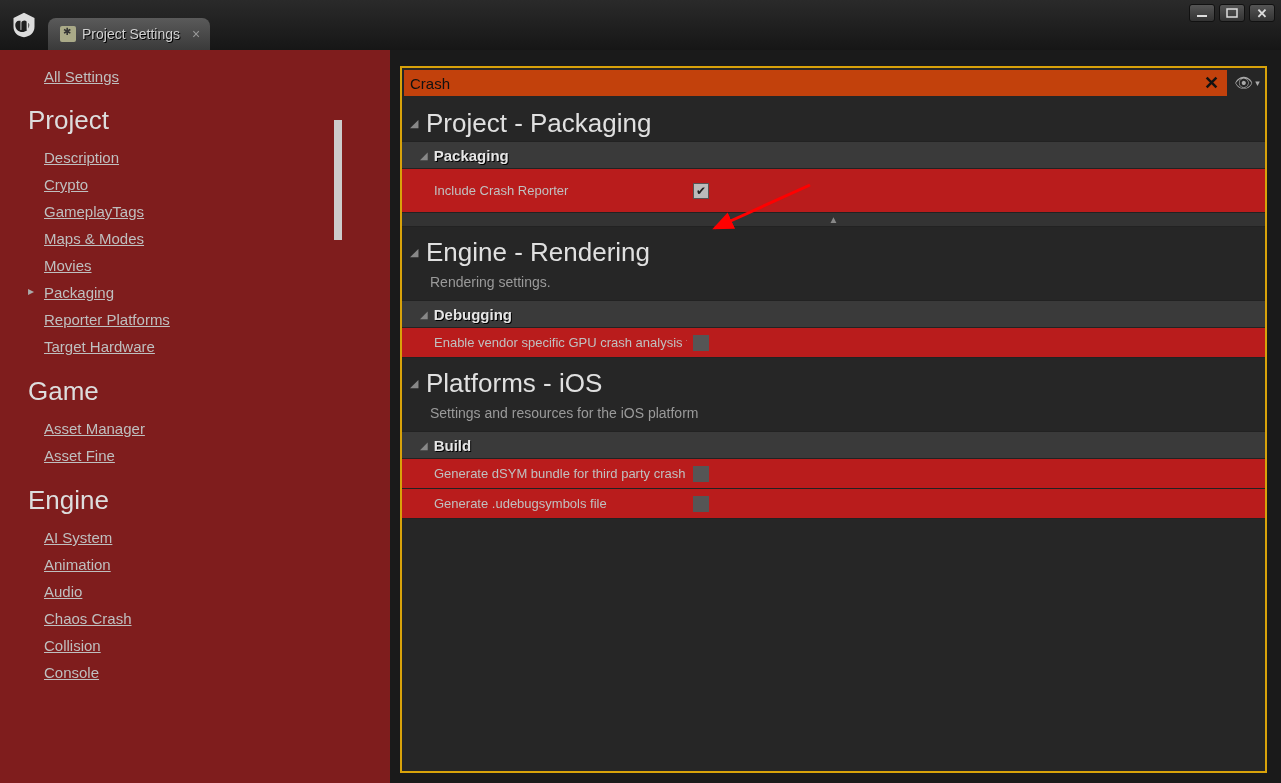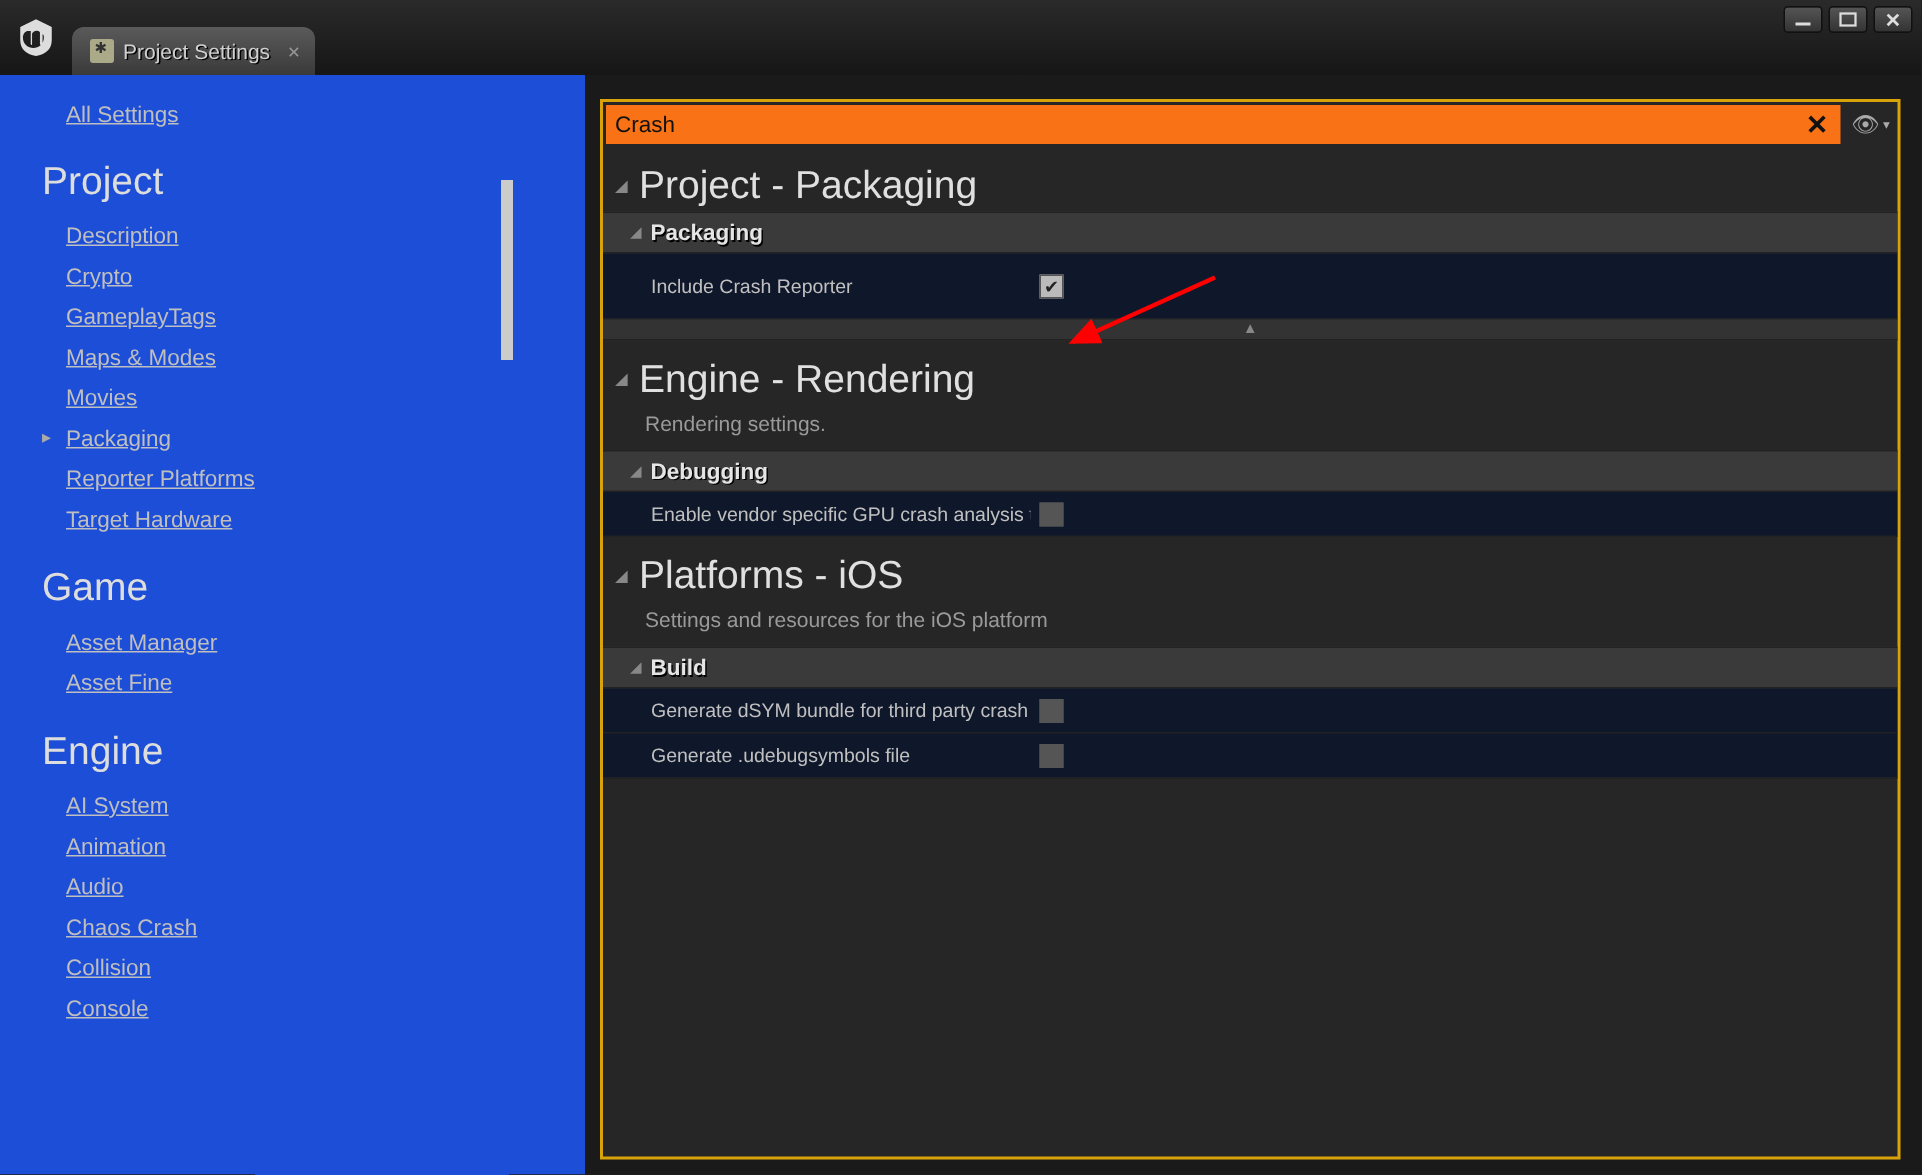--- a/index.html
+++ b/index.html
@@ -12,47 +12,47 @@
 .tab { position: relative; background: linear-gradient(#5a5a5a, #3a3a3a); height: 32px; margin-top: 18px; padding: 0 30px 0 12px; display: flex; align-items: center; gap: 6px; border-top-left-radius: 8px; border-top-right-radius: 8px; }
 .tab-icon { width: 16px; height: 16px; background: #aa8; border-radius: 2px; position: relative; }
 .tab-icon::after { content: "✱"; position: absolute; color: #333; font-size: 10px; left: 3px; top: 0; }
 .tab-title { font-size: 14px; color: #d0d0d0; text-shadow: 1px 1px 0 #000; }
 .tab-close { position: absolute; right: 10px; top: 8px; color: #999; font-size: 14px; cursor: pointer; }
 .winbuttons { position: absolute; right: 6px; top: 4px; display: flex; gap: 4px; }
 .winbtn { width: 26px; height: 18px; background: linear-gradient(#555,#333); border: 1px solid #111; border-radius: 3px; display: flex; align-items: center; justify-content: center; color: #ddd; font-size: 13px; cursor: pointer; }
 
 
 .main { display: flex; height: calc(783px - 50px); }
-.sidebar { width: 390px; background: #1d4ed8; padding: 18px 0 0 10px; position: relative; }
+.sidebar { width: 390px; background: #7f1d1d; padding: 18px 0 0 10px; position: relative; }
 .sidebar-scroll { position: absolute; right: 48px; top: 70px; width: 8px; height: 120px; background: #ccc; }
 .nav-item { font-size: 15px; color: #bfbfbf; text-decoration: underline; padding: 5px 0 5px 34px; }
 .nav-item.selected::before { content: "▸"; position: absolute; margin-left: -16px; color: #aaa; font-size: 12px; }
 .nav-header { font-size: 26px; color: #ddd; font-weight: 400; padding: 16px 0 8px 18px; }
 .nav-allsettings { font-size: 15px; color: #bfbfbf; text-decoration: underline; padding: 0 0 4px 34px; }
 
 .content { flex: 1; background: #1a1a1a; padding: 16px 14px 10px 10px; position: relative; }
 .panel { border: 2px solid #d8a20a; height: 100%; background: #262626; display: flex; flex-direction: column; }
 .searchrow { display: flex; align-items: center; }
-.searchbox { flex: 1; background: #f97316; height: 26px; display: flex; align-items: center; padding: 0 6px; position: relative; margin: 2px; }
+.searchbox { flex: 1; background: #c2410c; height: 26px; display: flex; align-items: center; padding: 0 6px; position: relative; margin: 2px; }
 .searchbox input { background: transparent; border: none; outline: none; font-size: 15px; color: #111; flex: 1; }
 .search-clear { font-size: 18px; color: #111; cursor: pointer; font-weight: bold; margin-right: 2px; }
 .eyebtn { width: 36px; height: 24px; display: flex; align-items: center; justify-content: center; color: #aaa; cursor: pointer; font-size: 15px; gap: 2px; }
 
 .panelbody { flex: 1; overflow: hidden; }
 .section-header { display: flex; align-items: center; gap: 6px; padding: 10px 8px 2px 8px; }
 .section-caret { font-size: 11px; color: #888; width: 10px; }
 .section-title { font-size: 26px; color: #e0e0e0; font-weight: 300; }
 .section-desc { font-size: 14px; color: #9a9a9a; padding: 4px 0 10px 28px; }
 
 .group { background: #333; }
 .group-header { background: #3a3a3a; display: flex; align-items: center; height: 28px; padding-left: 18px; gap: 6px; border-top: 1px solid #222; border-bottom: 1px solid #222; }
 .group-caret { font-size: 10px; color: #888; }
 .group-title { font-size: 15px; color: #e5e5e5; font-weight: bold; text-shadow: 1px 1px 0 #000; }
 
-.prop-row { display: flex; align-items: center; height: 44px; background: #0f172a; border-bottom: 1px solid #222; }
+.prop-row { display: flex; align-items: center; height: 44px; background: #b91c1c; border-bottom: 1px solid #222; }
 .prop-row.slim { height: 30px; }
 .prop-label { width: 285px; padding-left: 32px; font-size: 13px; color: #c0c0c0; white-space: nowrap; overflow: hidden; text-overflow: clip; }
 .prop-value { display: flex; align-items: center; padding-left: 6px; }
 .checkbox { width: 16px; height: 16px; background: #bbb; border: 1px solid #555; display: flex; align-items: center; justify-content: center; cursor: pointer; }
 .checkbox.unchecked { background: #555; }
 .checkmark { font-size: 12px; color: #222; }
 
 .expander-hint { height: 14px; background: #333; display: flex; align-items: center; justify-content: center; color: #888; font-size: 10px; border-bottom: 1px solid #222; }
 
 .annotation-arrow { position: absolute; pointer-events: none; }

